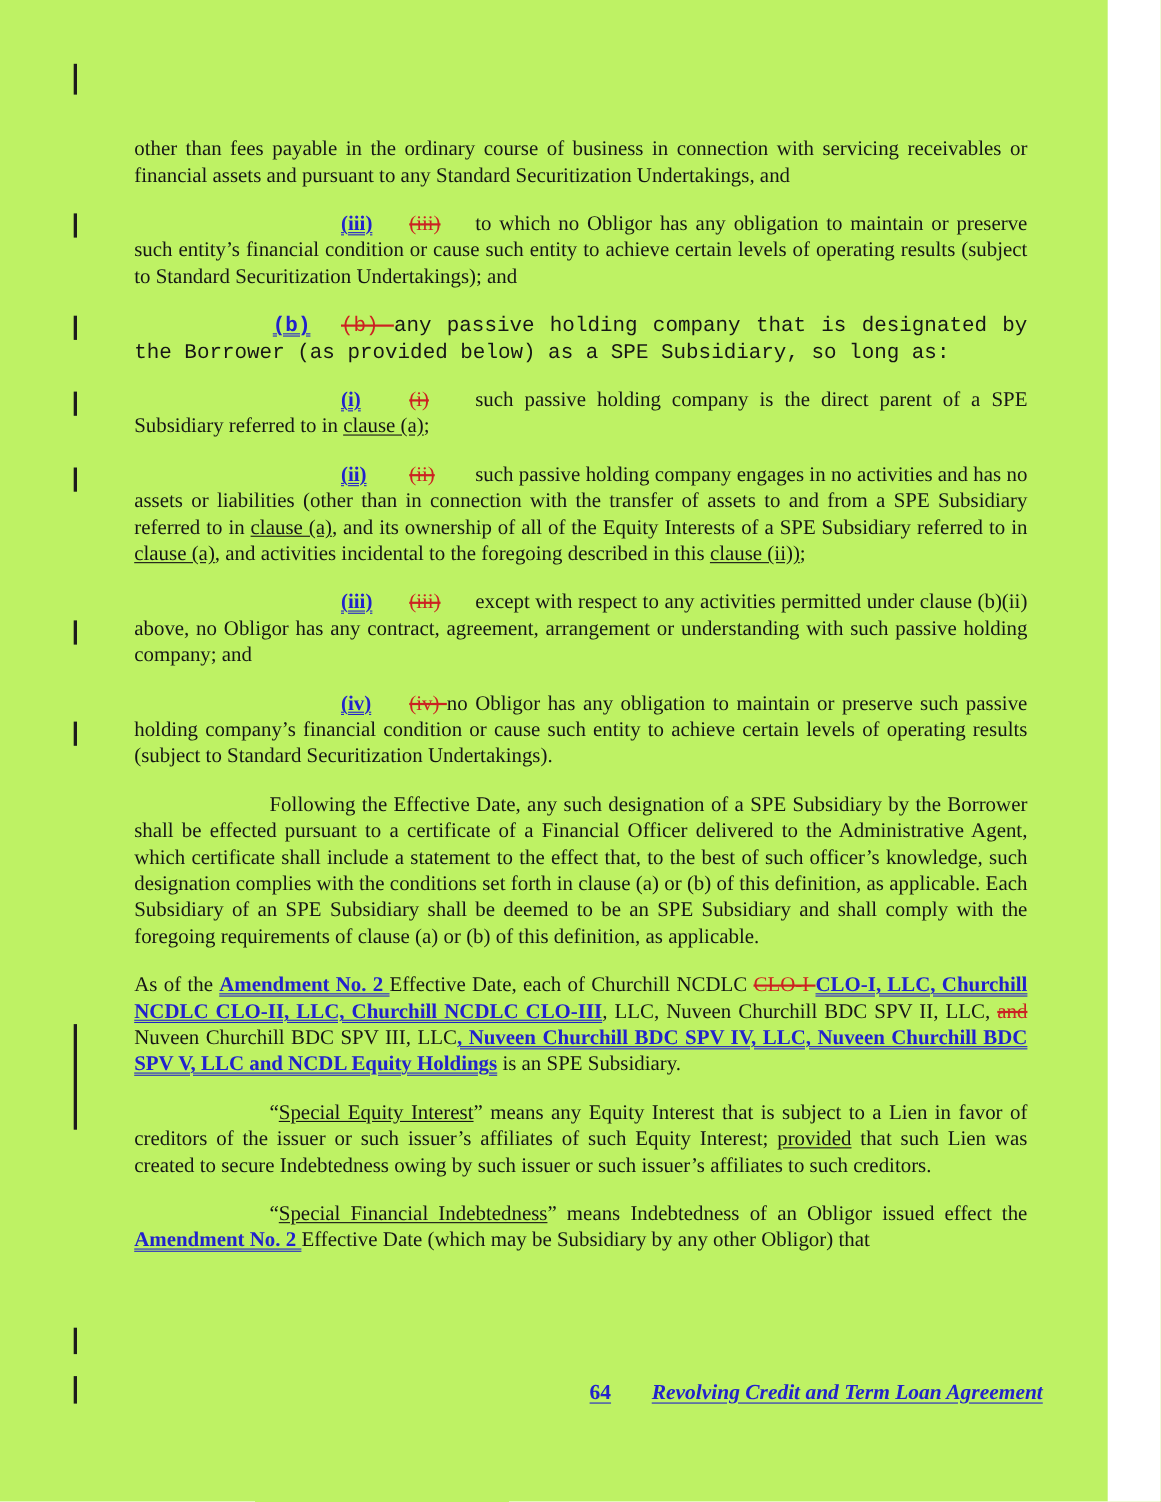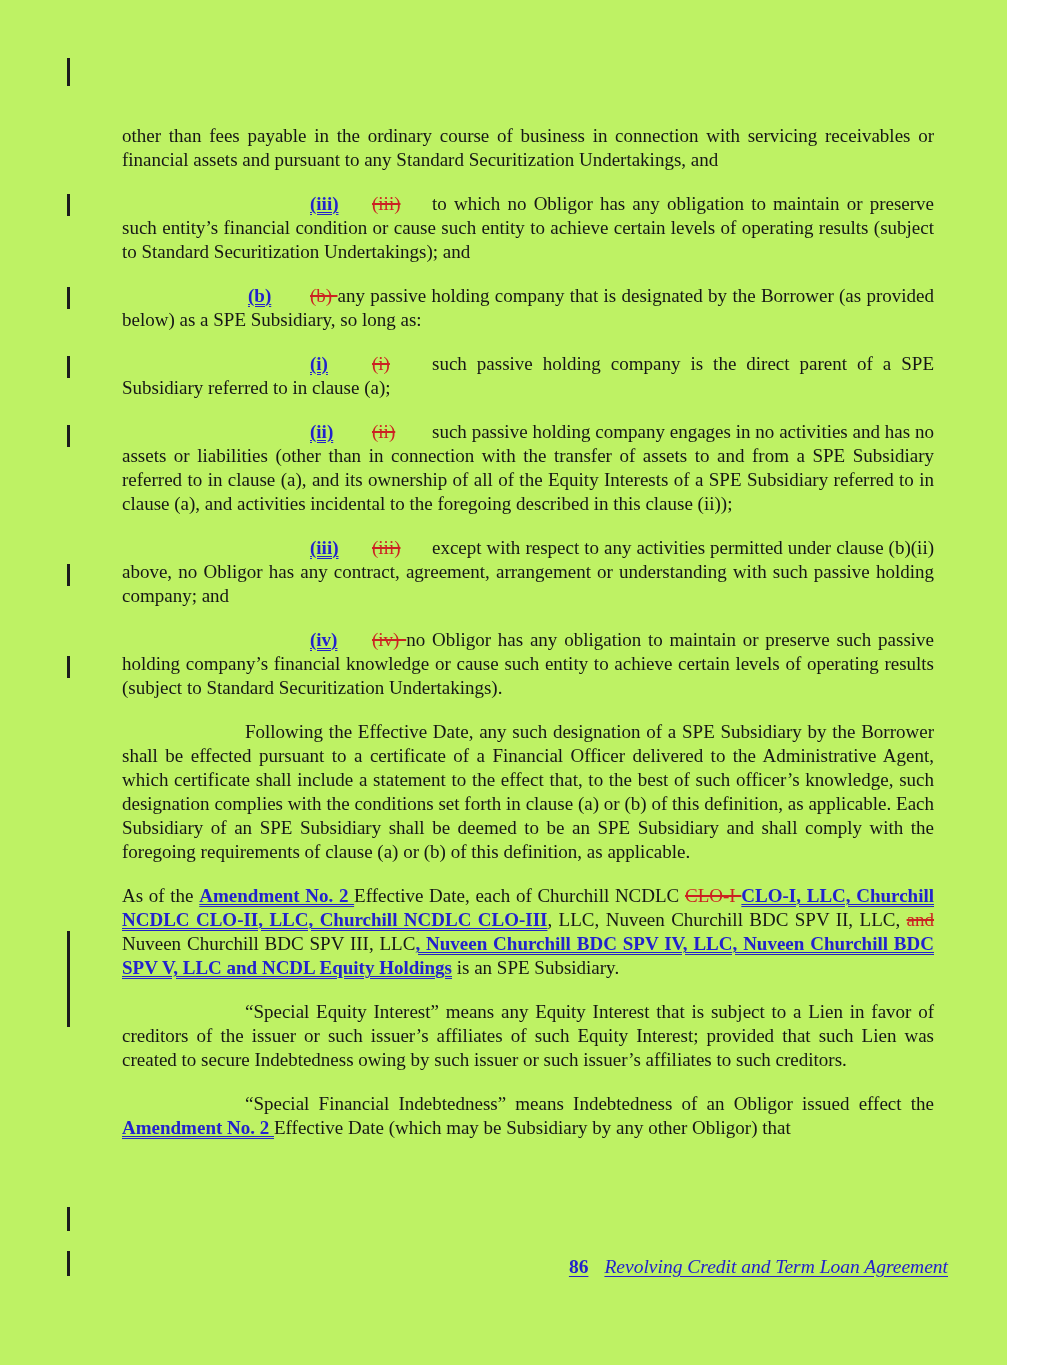--- a/index.html
+++ b/index.html
@@ -15,56 +15,56 @@
     position:absolute; left:122px; top:124px; width:812px;
   }
   p.para {
     margin:0 0 20px 0;
     font-size:19px;
     line-height:24px;
     text-align:justify;
     color:#161616;
   }
   .ind-std    { text-indent:123px; }
-  .ind-sub    { text-indent:126px; }
+  .ind-sub    { text-indent:126px;font-family:Liberation Mono, monospace; }
   .ind-clause { text-indent:188px; }
   .cell { display:inline-block; text-indent:0; vertical-align:baseline; }
   .run-n { color:#161616; }
   .run-i {
     color:var(--ins,#2222cc);
     font-weight:700;
     text-decoration-line:underline;
     text-decoration-style:double;
     text-decoration-thickness:1px;
     text-underline-offset:2px;
   }
   .run-d {
     color:var(--del,#cc2222);
     text-decoration:line-through;
     text-decoration-thickness:1.5px;
   }
-  .run-u { text-underline-offset:2px; }
+  .run-u { text-decoration:underline; text-underline-offset:2px; }
   .change-bar {
     position:absolute; left:67px; width:3px;
     background:#1c1c1c;
   }
   .footer {
     position:absolute; left:122px; top:1254px; width:826px;
     text-align:right;
     font-size:19.5px; line-height:26px;
     white-space:nowrap;
   }
   .pgnum {
     color:var(--ins,#2222cc); font-weight:700;
     text-decoration:underline; text-underline-offset:3px;
     margin-right:16px;
   }
   .ftitle {
-    color:var(--ins,#2222cc); font-weight:400; font-style:italic;
-    text-decoration:underline; text-underline-offset:3px;
+    color:var(--ins,#2222cc); font-weight:700; font-style:italic;
+    text-decoration:underline; text-underline-offset:3px;margin-left:21px;
   }
 </style>
 </head>
 <body>
 
 <div class="page">
 
   <div>
       <div class="change-bar" style="top: 58px; height: 28px;"></div>
       <div class="change-bar" style="top: 194px; height: 22px;"></div>
@@ -78,24 +78,24 @@
       <div class="change-bar" style="top: 1251px; height: 25px;"></div>
     </div>
 
   <div class="content">
     <p class="para"><span class="run-n">other than fees payable in the ordinary course of business in connection with servicing receivables or financial assets and pursuant to any Standard Securitization Undertakings, and</span></p>
     <p class="para ind-clause"><span class="cell" style="width: 62px;"><span class="run-i">(iii)</span></span><span class="cell" style="width: 60px;"><span class="run-d">(iii)</span></span><span class="run-n">to which no Obligor has any obligation to maintain or preserve such entity’s financial condition or cause such entity to achieve certain levels of operating results (subject to Standard Securitization Undertakings); and</span></p>
     <p class="para ind-sub"><span class="cell" style="width: 62px;"><span class="run-i">(b)</span></span><span class="run-d">(b) </span><span class="run-n">any passive holding company that is designated by the Borrower (as provided below) as a SPE Subsidiary, so long as:</span></p>
     <p class="para ind-clause"><span class="cell" style="width: 62px;"><span class="run-i">(i)</span></span><span class="cell" style="width: 60px;"><span class="run-d">(i)</span></span><span class="run-n">such passive holding company is the direct parent of a SPE Subsidiary referred to in </span><span class="run-u">clause (a)</span><span class="run-n">;</span></p>
     <p class="para ind-clause"><span class="cell" style="width: 62px;"><span class="run-i">(ii)</span></span><span class="cell" style="width: 60px;"><span class="run-d">(ii) </span></span><span class="run-n">such passive holding company engages in no activities and has no assets or liabilities (other than in connection with the transfer of assets to and from a SPE Subsidiary referred to in </span><span class="run-u">clause (a)</span><span class="run-n">, and its ownership of all of the Equity Interests of a SPE Subsidiary referred to in </span><span class="run-u">clause (a)</span><span class="run-n">, and activities incidental to the foregoing described in this </span><span class="run-u">clause (ii))</span><span class="run-n">;</span></p>
     <p class="para ind-clause"><span class="cell" style="width: 62px;"><span class="run-i">(iii)</span></span><span class="cell" style="width: 60px;"><span class="run-d">(iii)</span></span><span class="run-n">except with respect to any activities permitted under clause (b)(ii) above, no Obligor has any contract, agreement, arrangement or understanding with such passive holding company; and</span></p>
-    <p class="para ind-clause"><span class="cell" style="width: 62px;"><span class="run-i">(iv)</span></span><span class="run-d">(iv) </span><span class="run-n">no Obligor has any obligation to maintain or preserve such passive holding company’s financial knowledge or cause such entity to achieve certain levels of operating results (subject to Standard Securitization Undertakings).</span></p>
+    <p class="para ind-clause"><span class="cell" style="width: 62px;"><span class="run-i">(iv)</span></span><span class="run-d">(iv) </span><span class="run-n">no Obligor has any obligation to maintain or preserve such passive holding company’s financial condition or cause such entity to achieve certain levels of operating results (subject to Standard Securitization Undertakings).</span></p>
     <p class="para ind-std"><span class="run-n">Following the Effective Date, any such designation of a SPE Subsidiary by the Borrower shall be effected pursuant to a certificate of a Financial Officer delivered to the Administrative Agent, which certificate shall include a statement to the effect that, to the best of such officer’s knowledge, such designation complies with the conditions set forth in clause (a) or (b) of this definition, as applicable.  Each Subsidiary of an SPE Subsidiary shall be deemed to be an SPE Subsidiary and shall comply with the foregoing requirements of clause (a) or (b) of this definition, as applicable.</span></p>
     <p class="para"><span class="run-n">As of the </span><span class="run-i">Amendment No. 2 </span><span class="run-n">Effective Date, each of Churchill NCDLC </span><span class="run-d">CLO-I </span><span class="run-i">CLO-I, LLC, Churchill NCDLC CLO-II, LLC, Churchill NCDLC CLO-III</span><span class="run-n">, LLC, Nuveen Churchill BDC SPV II, LLC, </span><span class="run-d">and </span><span class="run-n">Nuveen Churchill BDC SPV III, LLC</span><span class="run-i">, Nuveen Churchill BDC SPV IV, LLC, Nuveen Churchill BDC SPV V, LLC and NCDL Equity Holdings</span><span class="run-n"> is an SPE Subsidiary.</span></p>
     <p class="para ind-std"><span class="run-n">“</span><span class="run-u">Special Equity Interest</span><span class="run-n">” means any Equity Interest that is subject to a Lien in favor of creditors of the issuer or such issuer’s affiliates of such Equity Interest; </span><span class="run-u">provided</span><span class="run-n"> that such Lien was created to secure Indebtedness owing by such issuer or such issuer’s affiliates to such creditors.</span></p>
     <p class="para ind-std"><span class="run-n">“</span><span class="run-u">Special Financial Indebtedness</span><span class="run-n">” means Indebtedness of an Obligor issued effect the </span><span class="run-i">Amendment No. 2 </span><span class="run-n">Effective Date (which may be Subsidiary by any other Obligor) that</span></p>
   </div>
 
   <div class="footer">
-    <span class="pgnum">86</span><span class="ftitle">Revolving Credit and Term Loan Agreement</span>
+    <span class="pgnum">64</span><span class="ftitle">Revolving Credit and Term Loan Agreement</span>
   </div>
 
 </div>
 
 </body></html>

